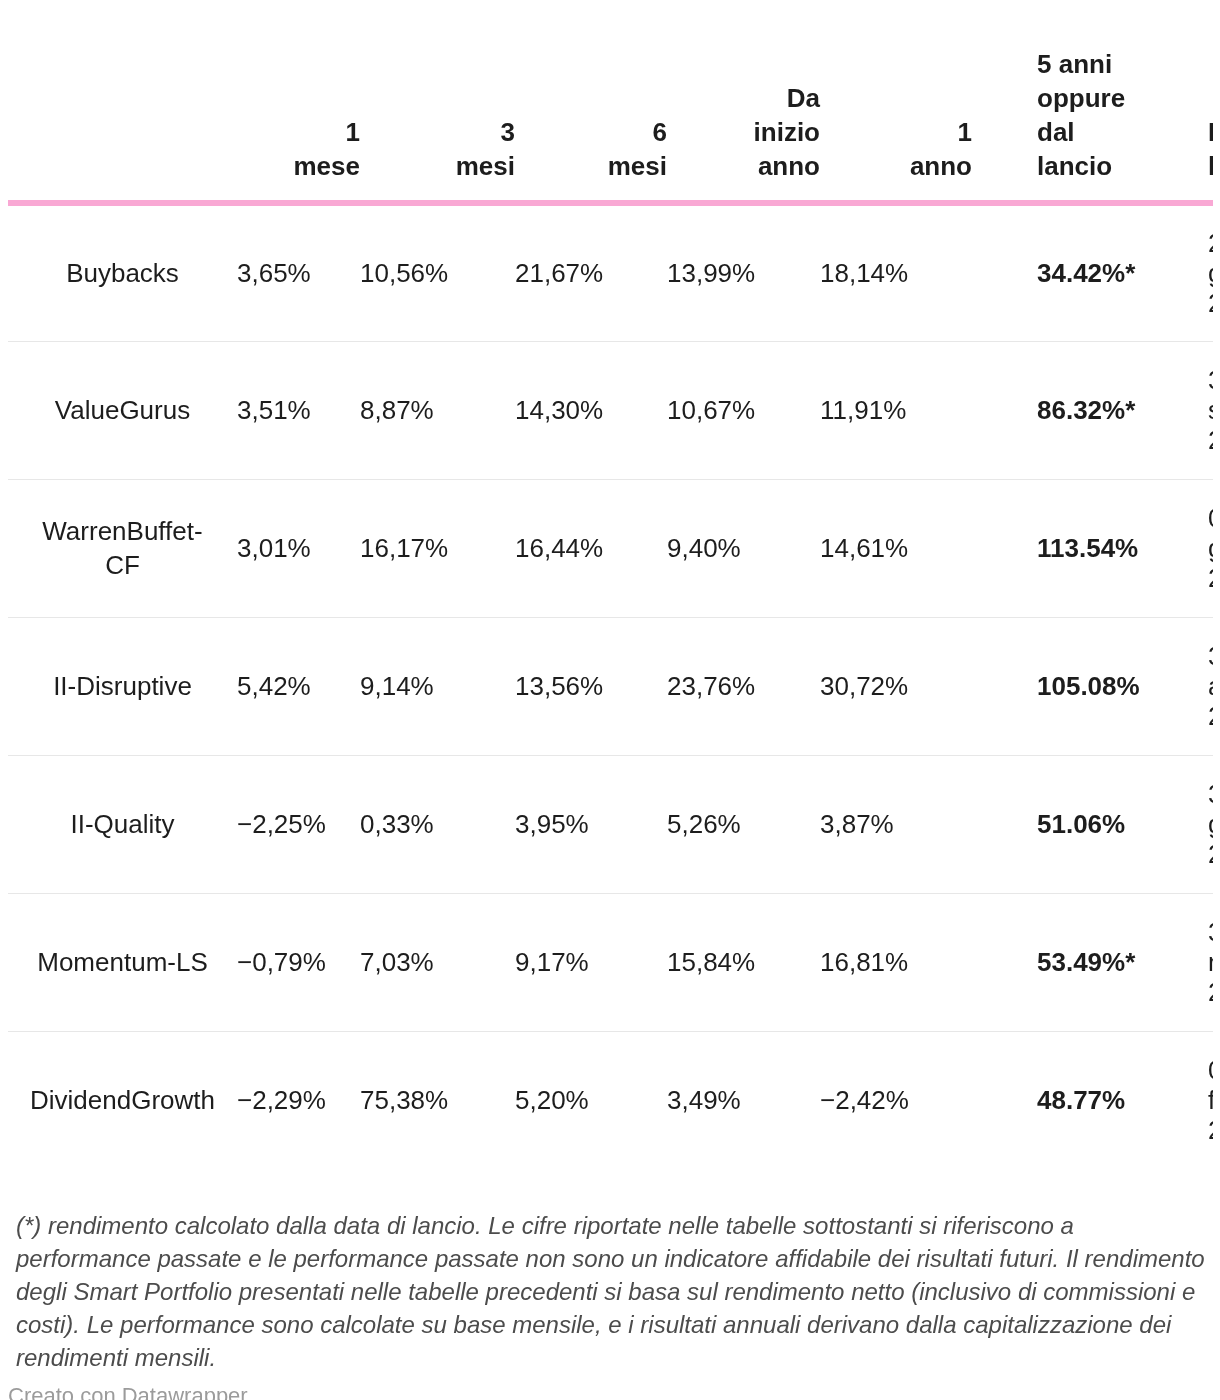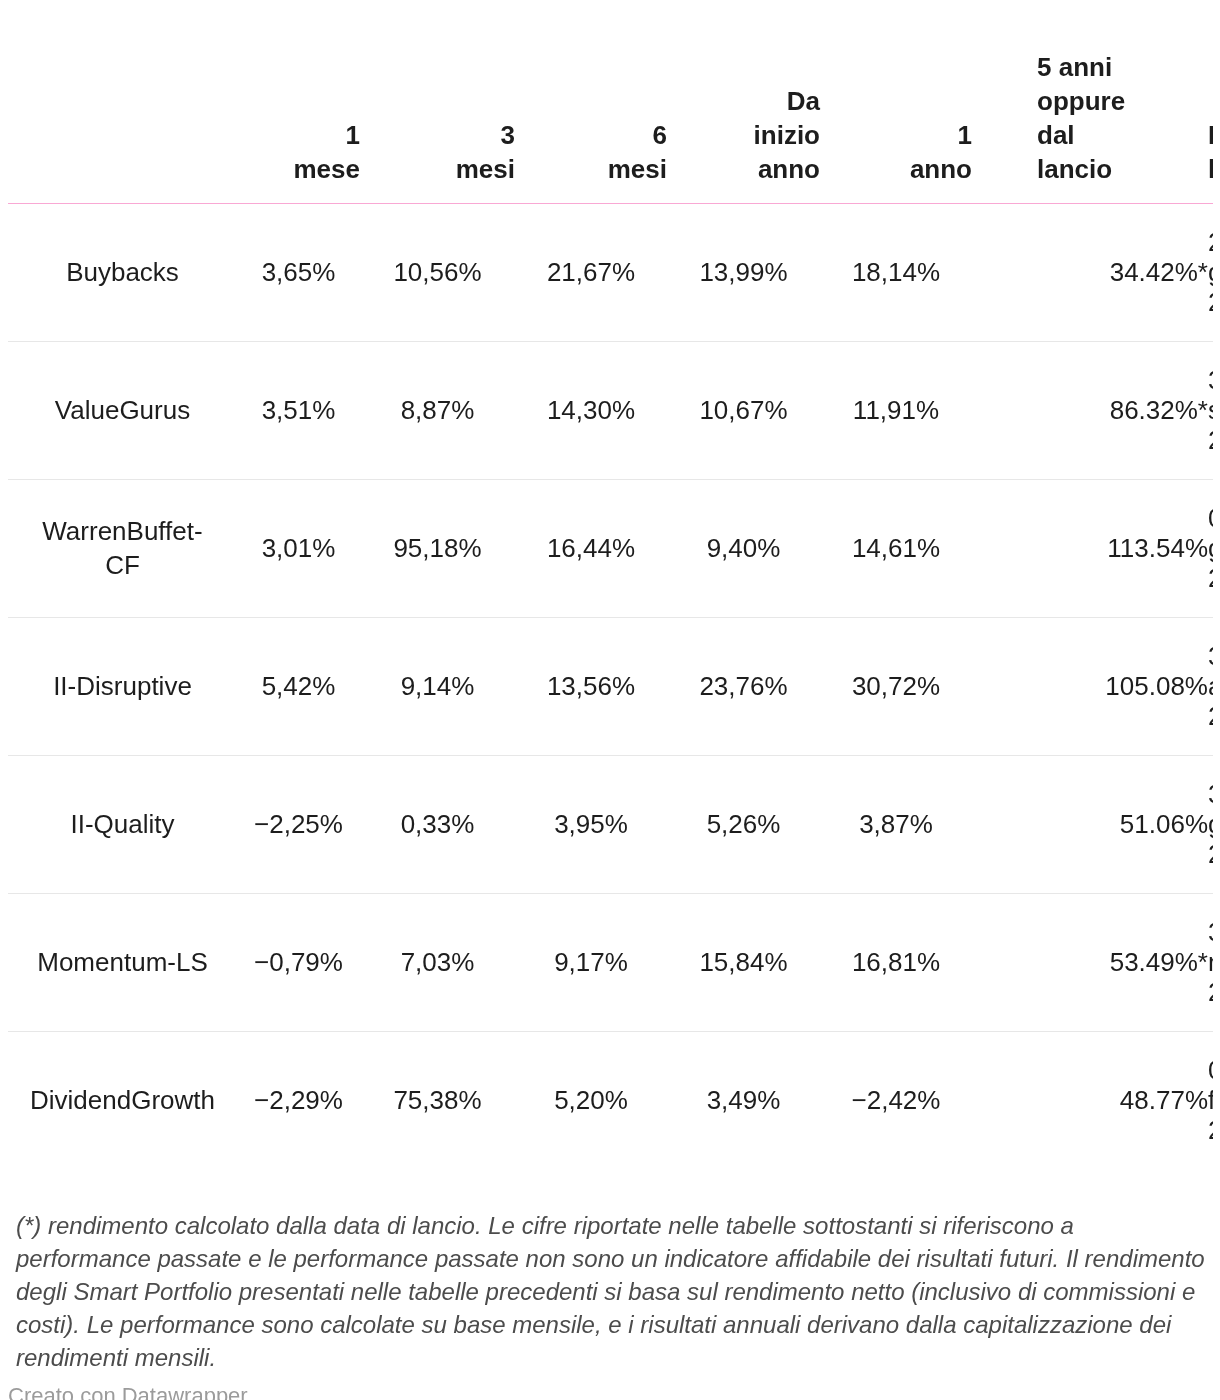--- a/index.html
+++ b/index.html
@@ -17,32 +17,32 @@
   col.c2{width:155px;}
   col.c3{width:152px;}
   col.c4{width:153px;}
   col.c5{width:152px;}
   col.c-launch{width:236px;}
   col.c-clip{width:88px;}
   thead th{
     height:203px;box-sizing:border-box;vertical-align:bottom;
     font-size:26px;line-height:34px;font-weight:bold;text-align:right;
     white-space:pre-line;padding:0 0 17px 0;
-    border-bottom:1px solid #f9a8d4;
+    border-bottom:6px solid #f9a8d4;
   }
   thead th.left{text-align:left;}
   thead th.launch{padding-left:65px;}
   tbody td{
     height:138px;box-sizing:border-box;vertical-align:middle;
-    font-size:26px;text-align:center;padding:0;
+    font-size:26px;text-align:left;padding:0;
     border-bottom:1px solid #e7e7e7;
   }
   tbody tr:last-child td{border-bottom:none;}
   td.name{text-align:center;white-space:pre-line;line-height:34px;}
-  td.launch{text-align:right;padding-left:65px;}
+  td.launch{text-align:left;padding-left:65px;font-weight:bold;}
   td.clipfrag,th.clipfrag{text-align:left;white-space:pre-line;}
   td.clipfrag{font-size:26px;line-height:30px;}
   .footnote{
     margin:40px 0 0 8px;width:1197px;
     font-style:italic;font-size:24px;line-height:33px;color:#4c4c4c;
   }
   .credit{margin:9px 0 0 0;font-size:22px;color:#9b9b9b;}
 </style>
 </head>
 <body>
@@ -104,21 +104,21 @@
             <td>11,91%</td>
             <td class="launch">86.32%*</td>
             <td class="clipfrag">3
 s
 2</td>
           </tr>
           <tr>
             <td class="name">WarrenBuffet-
 CF</td>
             <td>3,01%</td>
-            <td>95,18%</td>
+            <td>16,17%</td>
             <td>16,44%</td>
             <td>9,40%</td>
             <td>14,61%</td>
             <td class="launch">113.54%</td>
             <td class="clipfrag">0
 g
 2</td>
           </tr>
           <tr>
             <td class="name">II-Disruptive</td>

